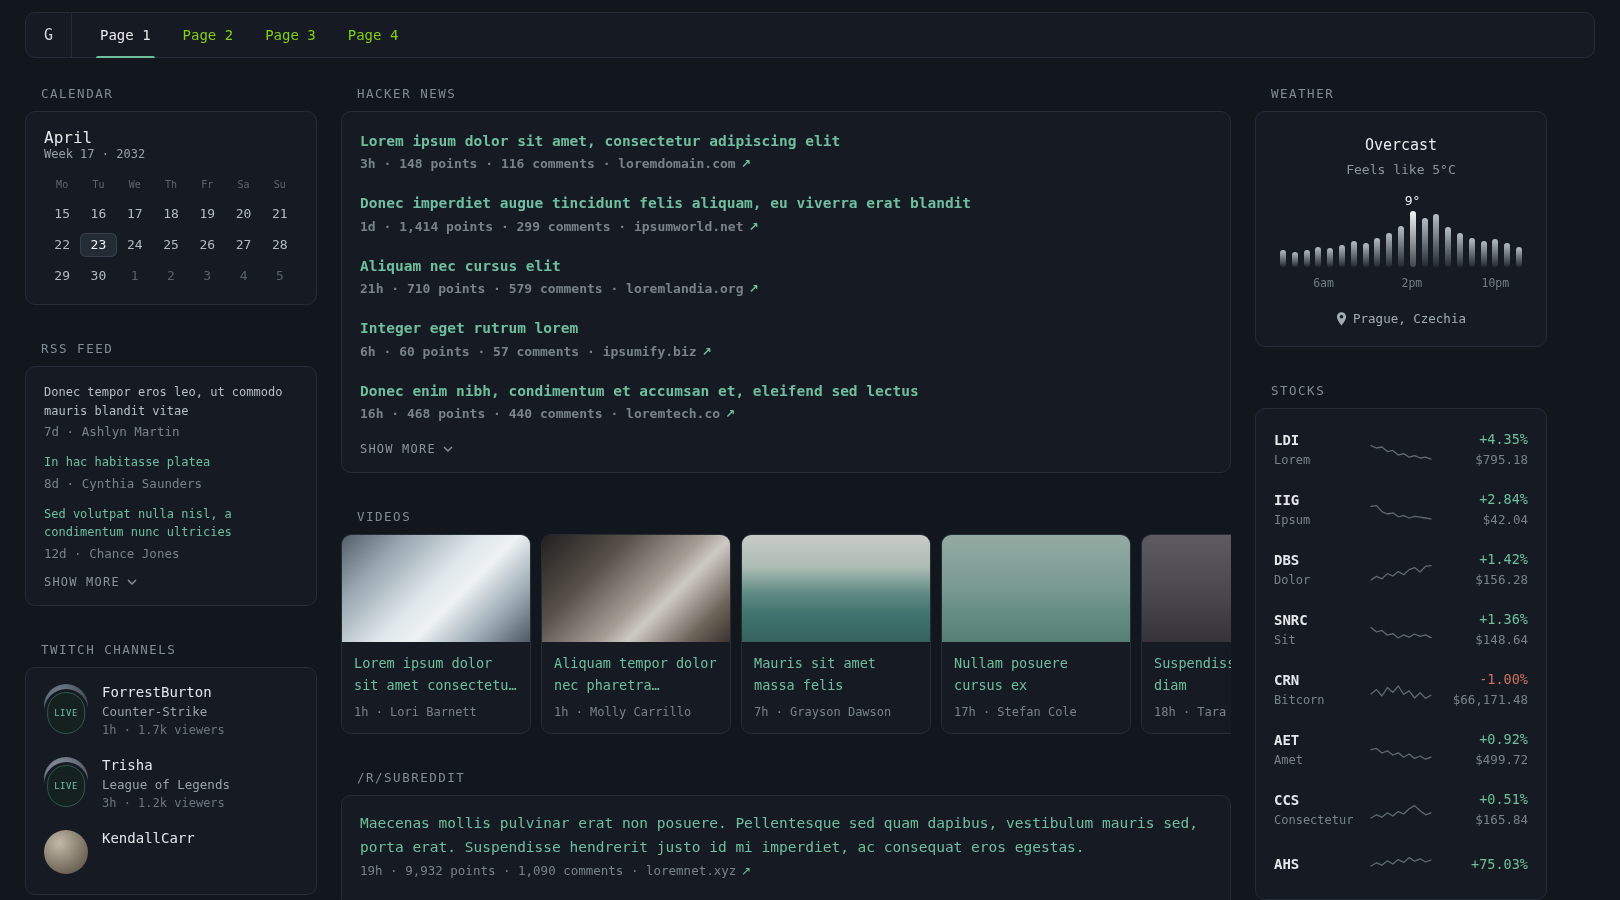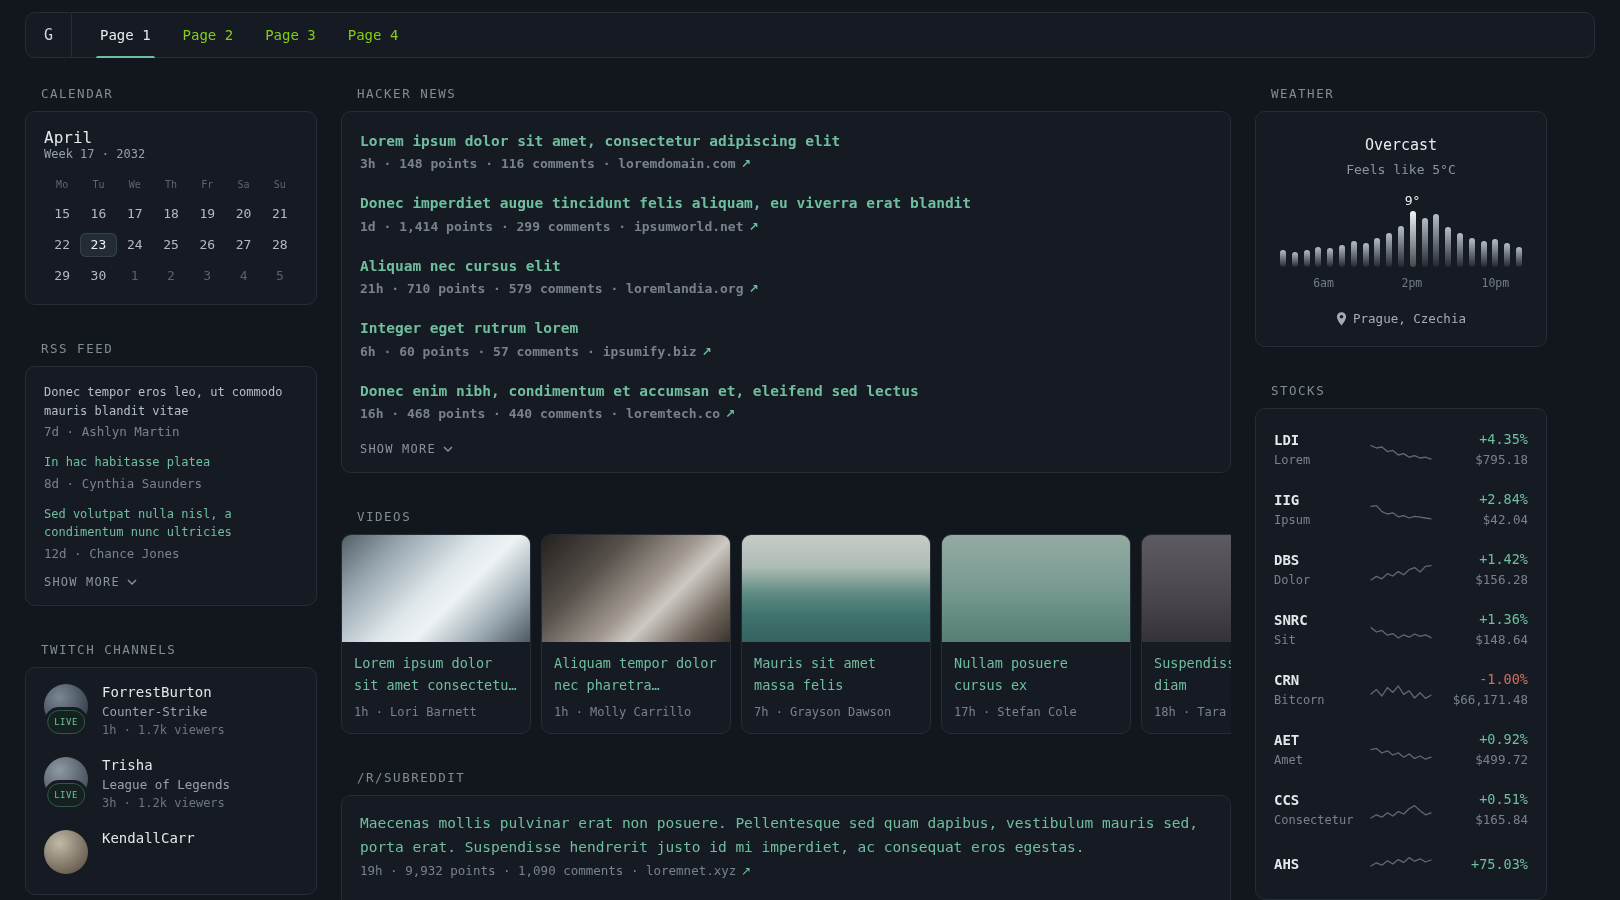--- a/index.html
+++ b/index.html
@@ -75,21 +75,21 @@
   
   .tw-item{display:flex;gap:14px;margin-bottom:20px;align-items:flex-start;cursor:pointer;}
   .tw-item:last-child{margin-bottom:4px;}
   .av-wrap{position:relative;flex:none;}
   .avatar{width:44px;height:44px;border-radius:50%;}
   .av-1{background:radial-gradient(circle at 35% 30%,#7a8894,#39424c 75%);}
   .av-2{background:radial-gradient(circle at 35% 30%,#8d99a3,#4a525c 75%);}
   .av-3{background:radial-gradient(circle at 35% 30%,#c2b9a8,#6b6254 75%);}
   .live{position:absolute;left:50%;bottom:-6px;transform:translateX(-50%);
     background:#14211f;border:1px solid #2f5a4b;color:var(--accent);
-    font-size:9px;letter-spacing:.5px;padding:6px 6px;border-radius:99px;
+    font-size:9px;letter-spacing:.5px;padding:15px 6px;border-radius:99px;
     box-shadow:0 0 0 3px var(--card);}
   .tw-name{color:#e2e7ea;font-size:14px;}
   .tw-game{color:#99a2aa;font-size:12.5px;margin-top:4px;}
   .tw-meta{color:#6d7680;font-size:12px;margin-top:4px;}
 
   
   .hn-card{padding:18px 18px 16px;}
   .hn-item{margin-bottom:21px;font-weight:bold;}
   .hn-item .item-title{font-size:14.5px;}
   .hn-item .item-meta{font-size:13px;}

